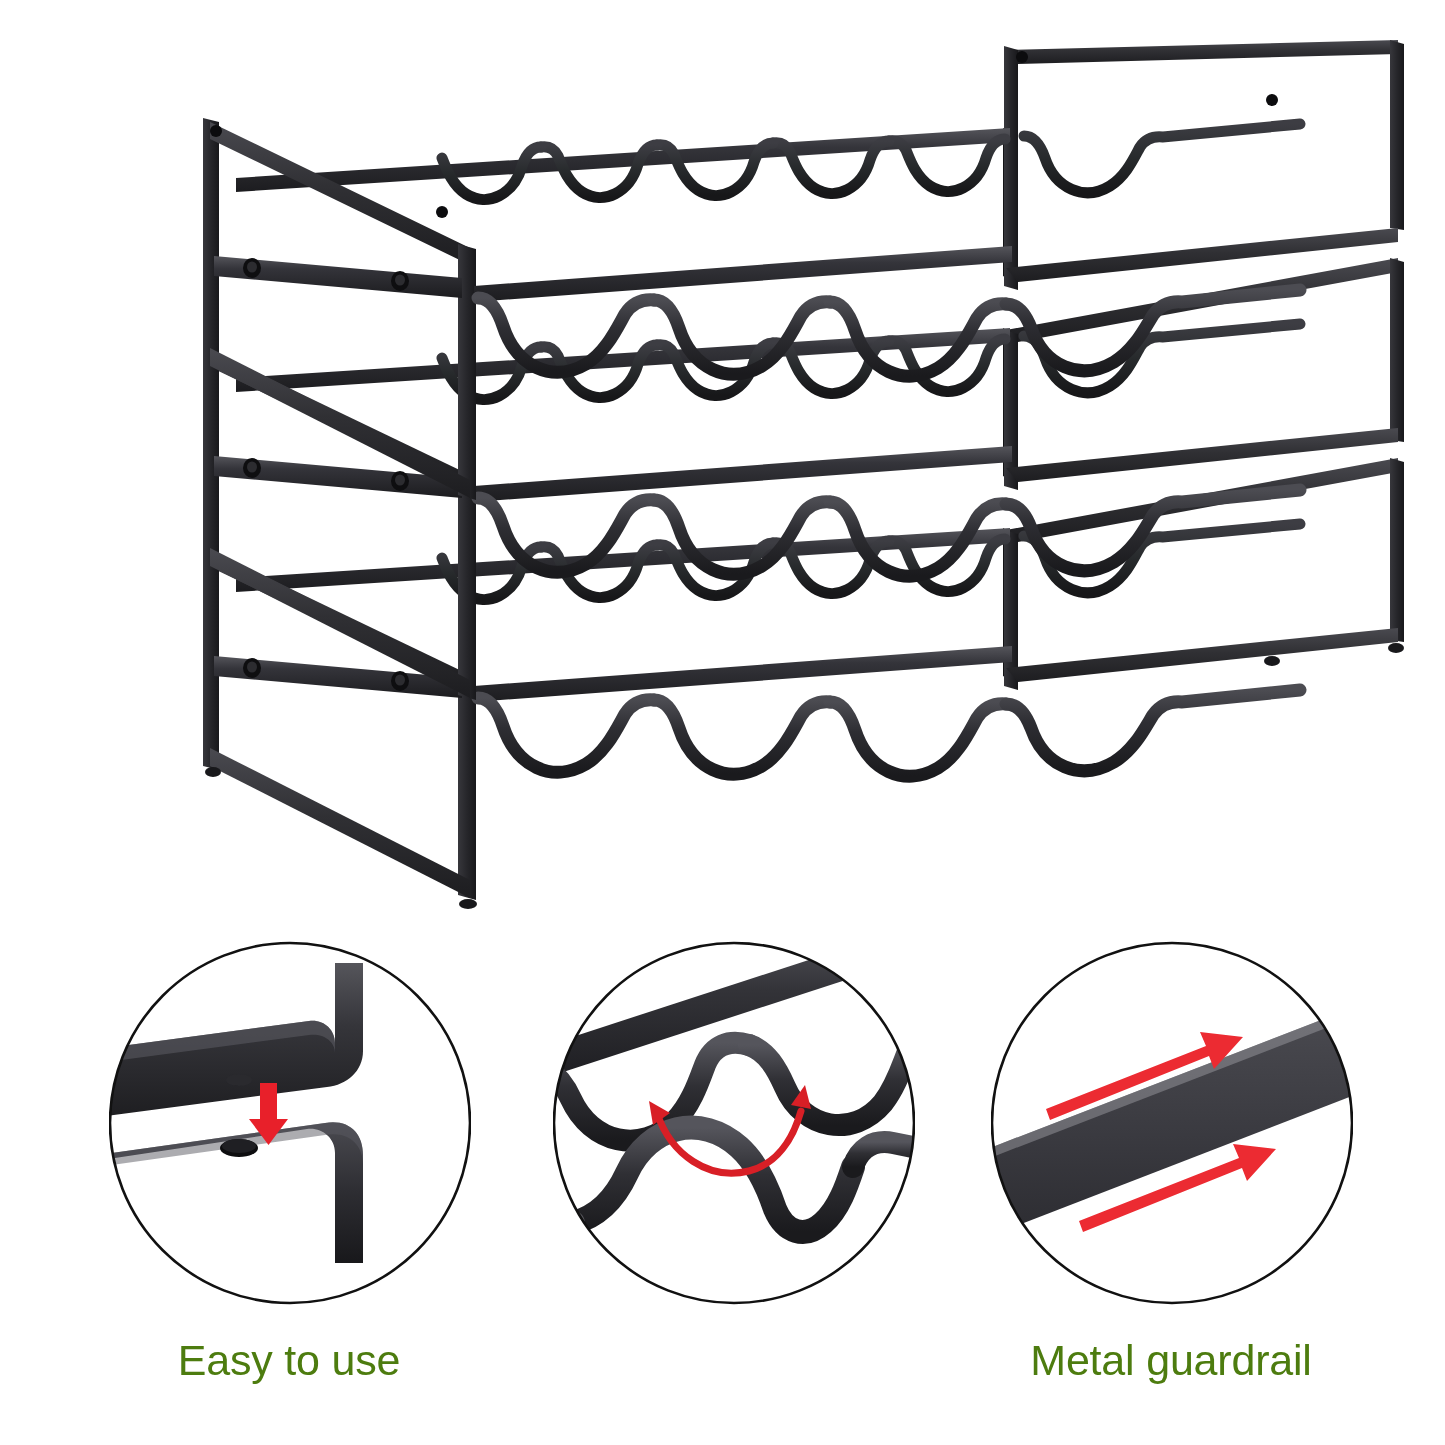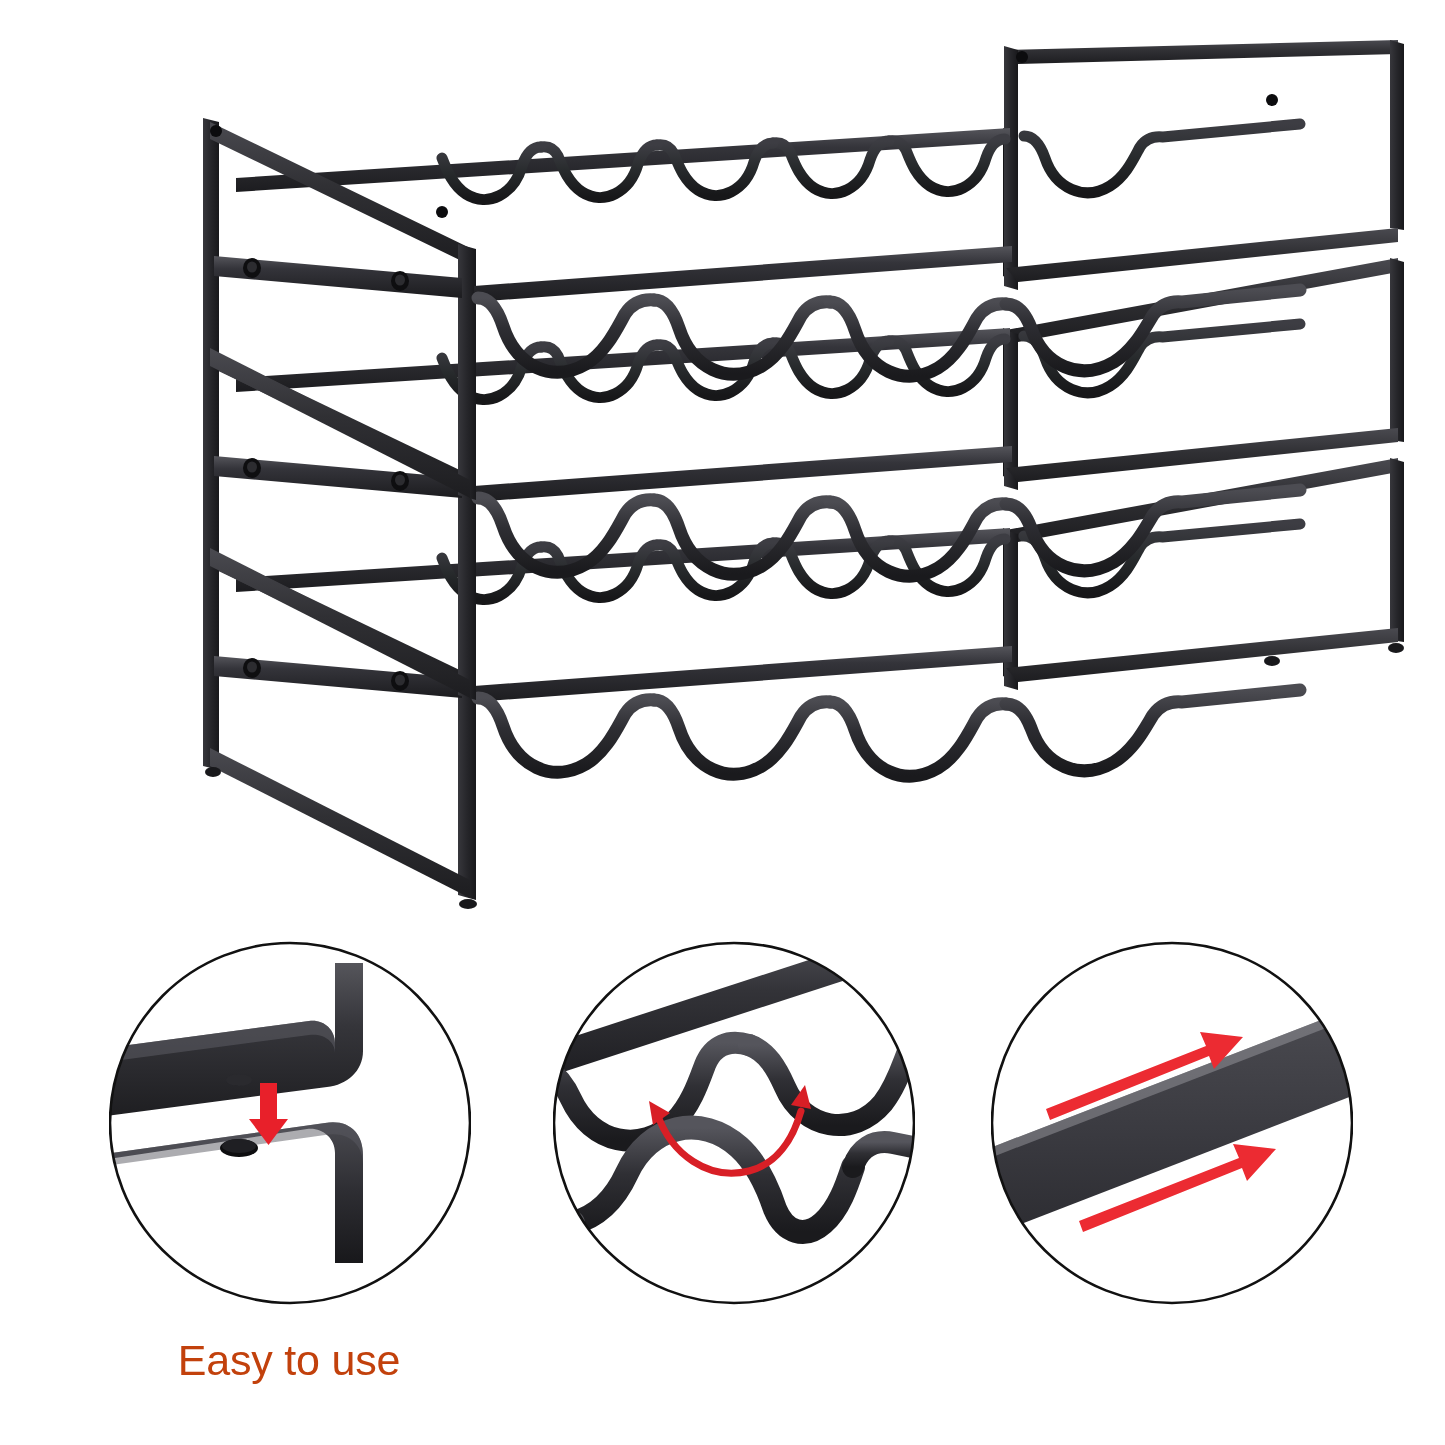--- a/index.html
+++ b/index.html
@@ -30,21 +30,21 @@
     position:absolute;left:20px;top:3px;
     width:362px;height:380px;
   }
   .circle-wrap svg{display:block;width:100%;height:100%;}
 
   .caption{
     position:absolute;left:0;top:405px;width:400px;
     text-align:center;
     font-size:43px;
     line-height:50px;
-    color:#c2410c;
+    color:#4d7c0f;
     font-family:"Liberation Sans","DejaVu Sans",sans-serif;
     font-weight:400;
     letter-spacing:-0.2px;
     white-space:nowrap;
   }
 </style>
 </head>
 <body>
 
 <div id="page">
@@ -479,16 +479,17 @@
             </g>
 
             <g>
               <path d="M88,288 L248,225 L242,211 L285,216 L256,248 L251,235 L92,299 Z" fill="#ec2b32"></path>
             </g>
           </g>
 
           <circle cx="181" cy="190" r="180" fill="none" stroke="#111111" stroke-width="2.6"></circle>
         </svg>
       </div>
+      <div class="caption">Metal guardrail</div>
     </div>
 
   </div>
 </div>
 
 </body></html>

